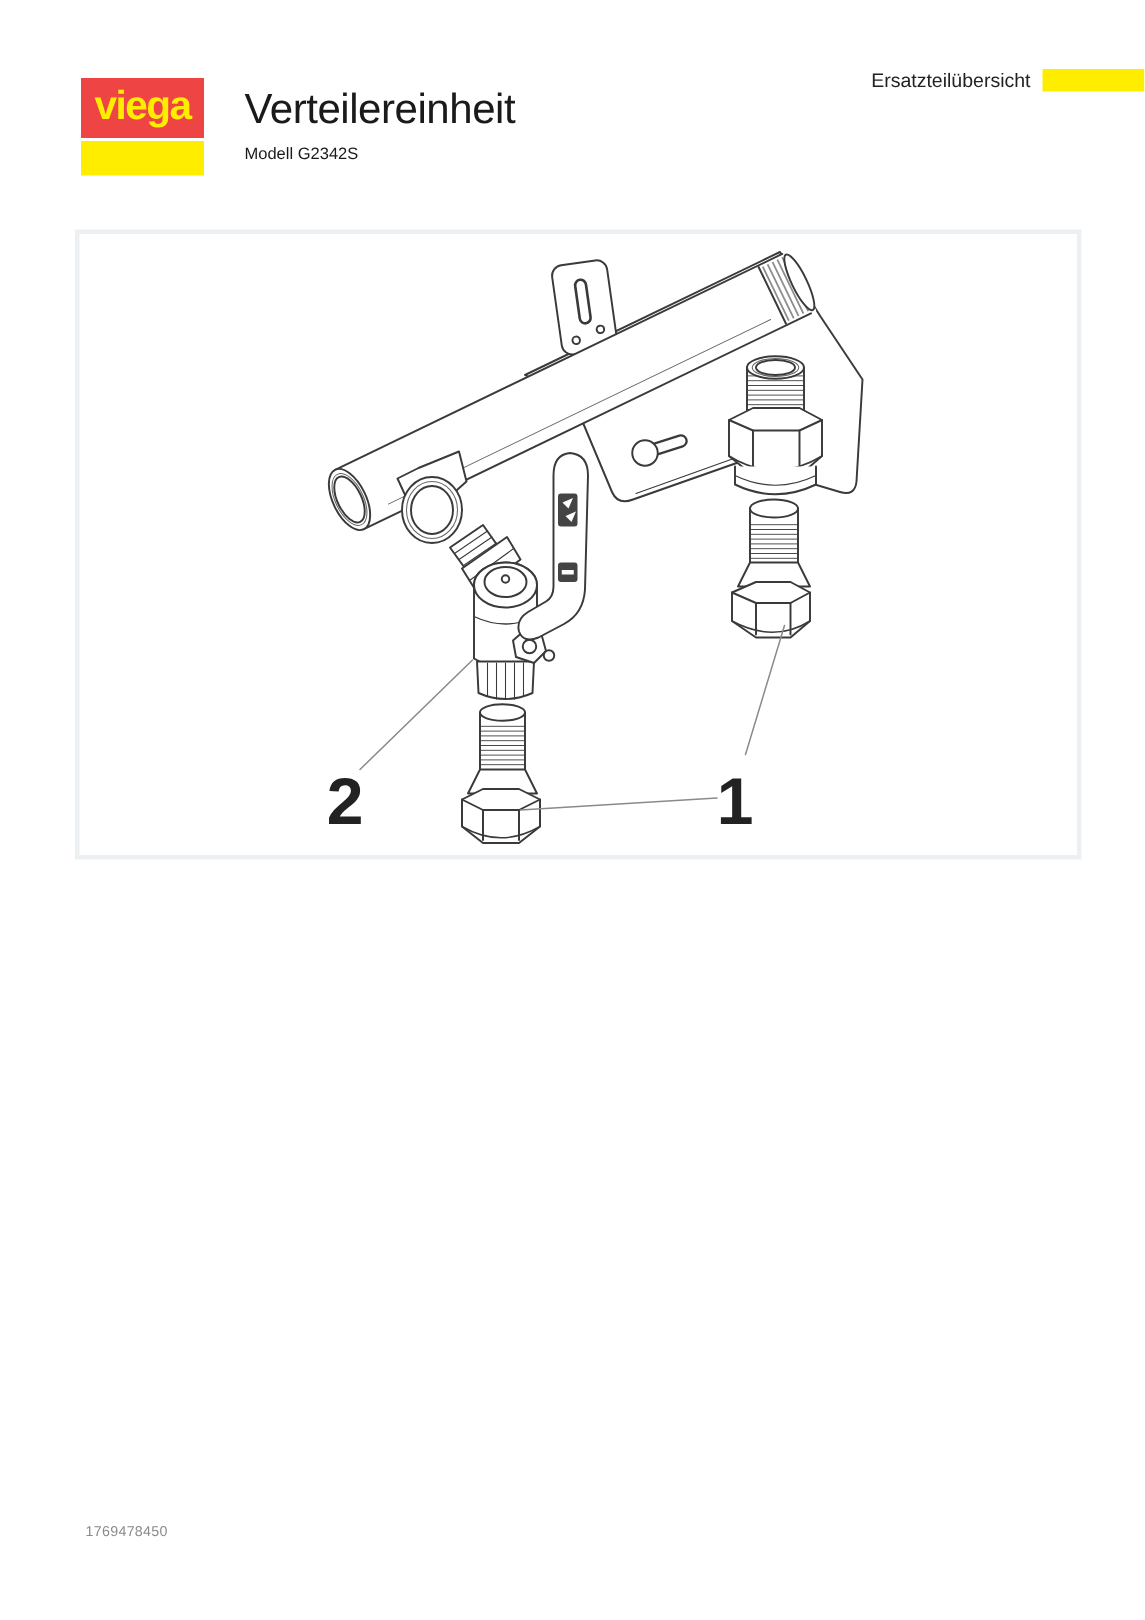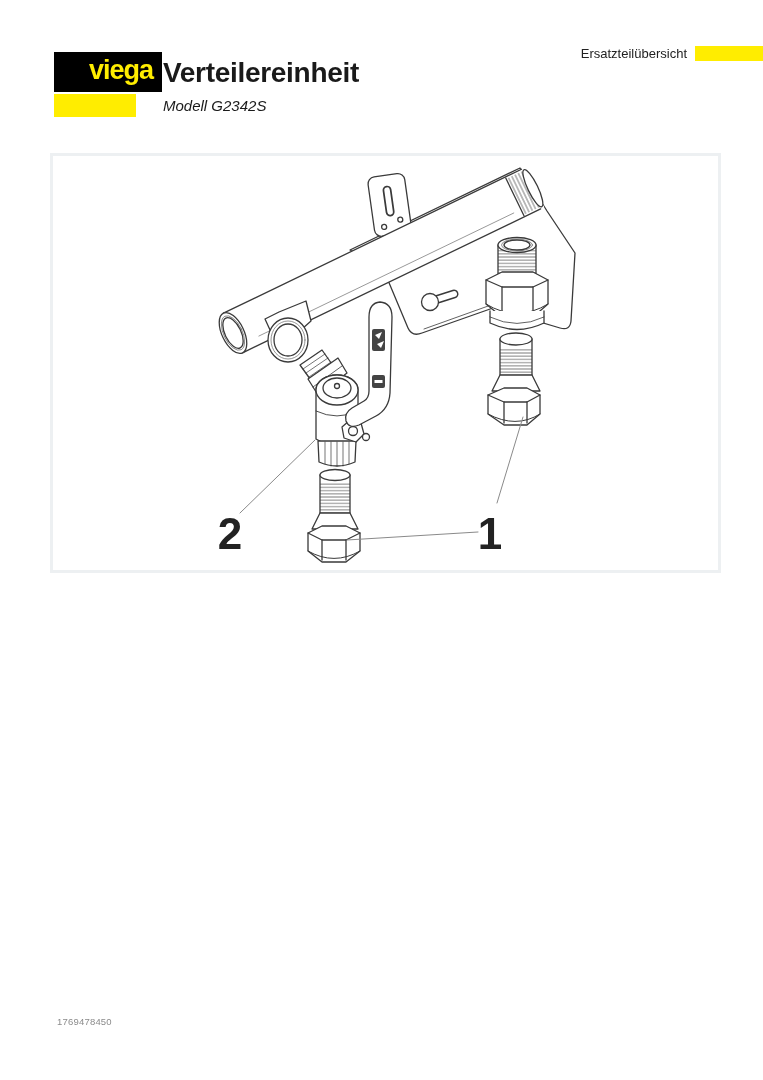--- a/index.html
+++ b/index.html
@@ -3,26 +3,26 @@
 <meta charset="utf-8">
 <style>
   html,body{margin:0;padding:0;}
   body{
     width:763px;height:1080px;position:relative;background:#ffffff;
     font-family:"Liberation Sans","DejaVu Sans",sans-serif;color:#1b1b1b;
     overflow:hidden;
   }
   
   .logo{position:absolute;left:54px;top:52px;width:82px;}
-  .logo-black{width:82px;height:40px;background:#000000;display:flex;align-items:center;justify-content:center;padding-left:26px;}
+  .logo-black{width:82px;height:40px;background:#ef4444;display:flex;align-items:center;justify-content:center;}
   .logo-word{color:#ffed00;font-weight:bold;font-size:27px;letter-spacing:-1px;line-height:1;padding-bottom:3px;}
   .logo-yellow{width:82px;height:23px;background:#ffed00;margin-top:2px;}
   .title-block{position:absolute;left:163px;top:58px;}
-  .page-title{font-size:28px;font-weight:700;letter-spacing:-0.3px;line-height:1.1;color:#1a1a1a;}
-  .page-model{font-size:15px;margin-top:8px;color:#1a1a1a;font-style:italic;}
+  .page-title{font-size:28px;font-weight:400;letter-spacing:-0.3px;line-height:1.1;color:#1a1a1a;}
+  .page-model{font-size:11px;margin-top:8px;color:#1a1a1a;}
   .overview{position:absolute;top:46px;right:0;display:flex;align-items:center;}
   .overview-label{font-size:13px;color:#222;margin-right:8px;}
   .overview-bar{width:68px;height:15px;background:#ffed00;}
   
   .figure-box{position:absolute;left:50px;top:153px;width:671px;height:420px;
     border:3px solid #edf0f2;box-sizing:border-box;background:#fff;}
   .figure-box svg{position:absolute;left:-3px;top:-3px;}
   
   .parts-list{position:absolute;left:60px;top:604px;font-size:15px;line-height:27.5px;color:#262626;}
   

